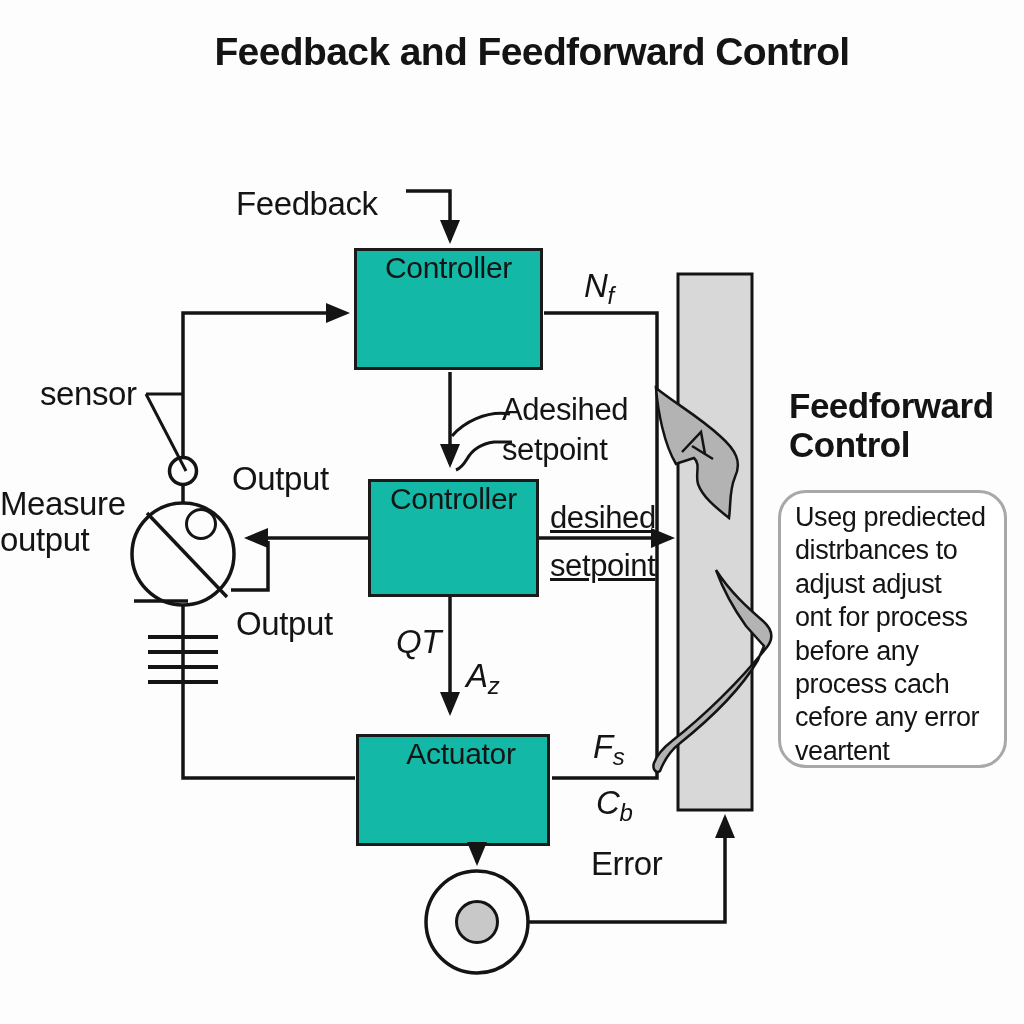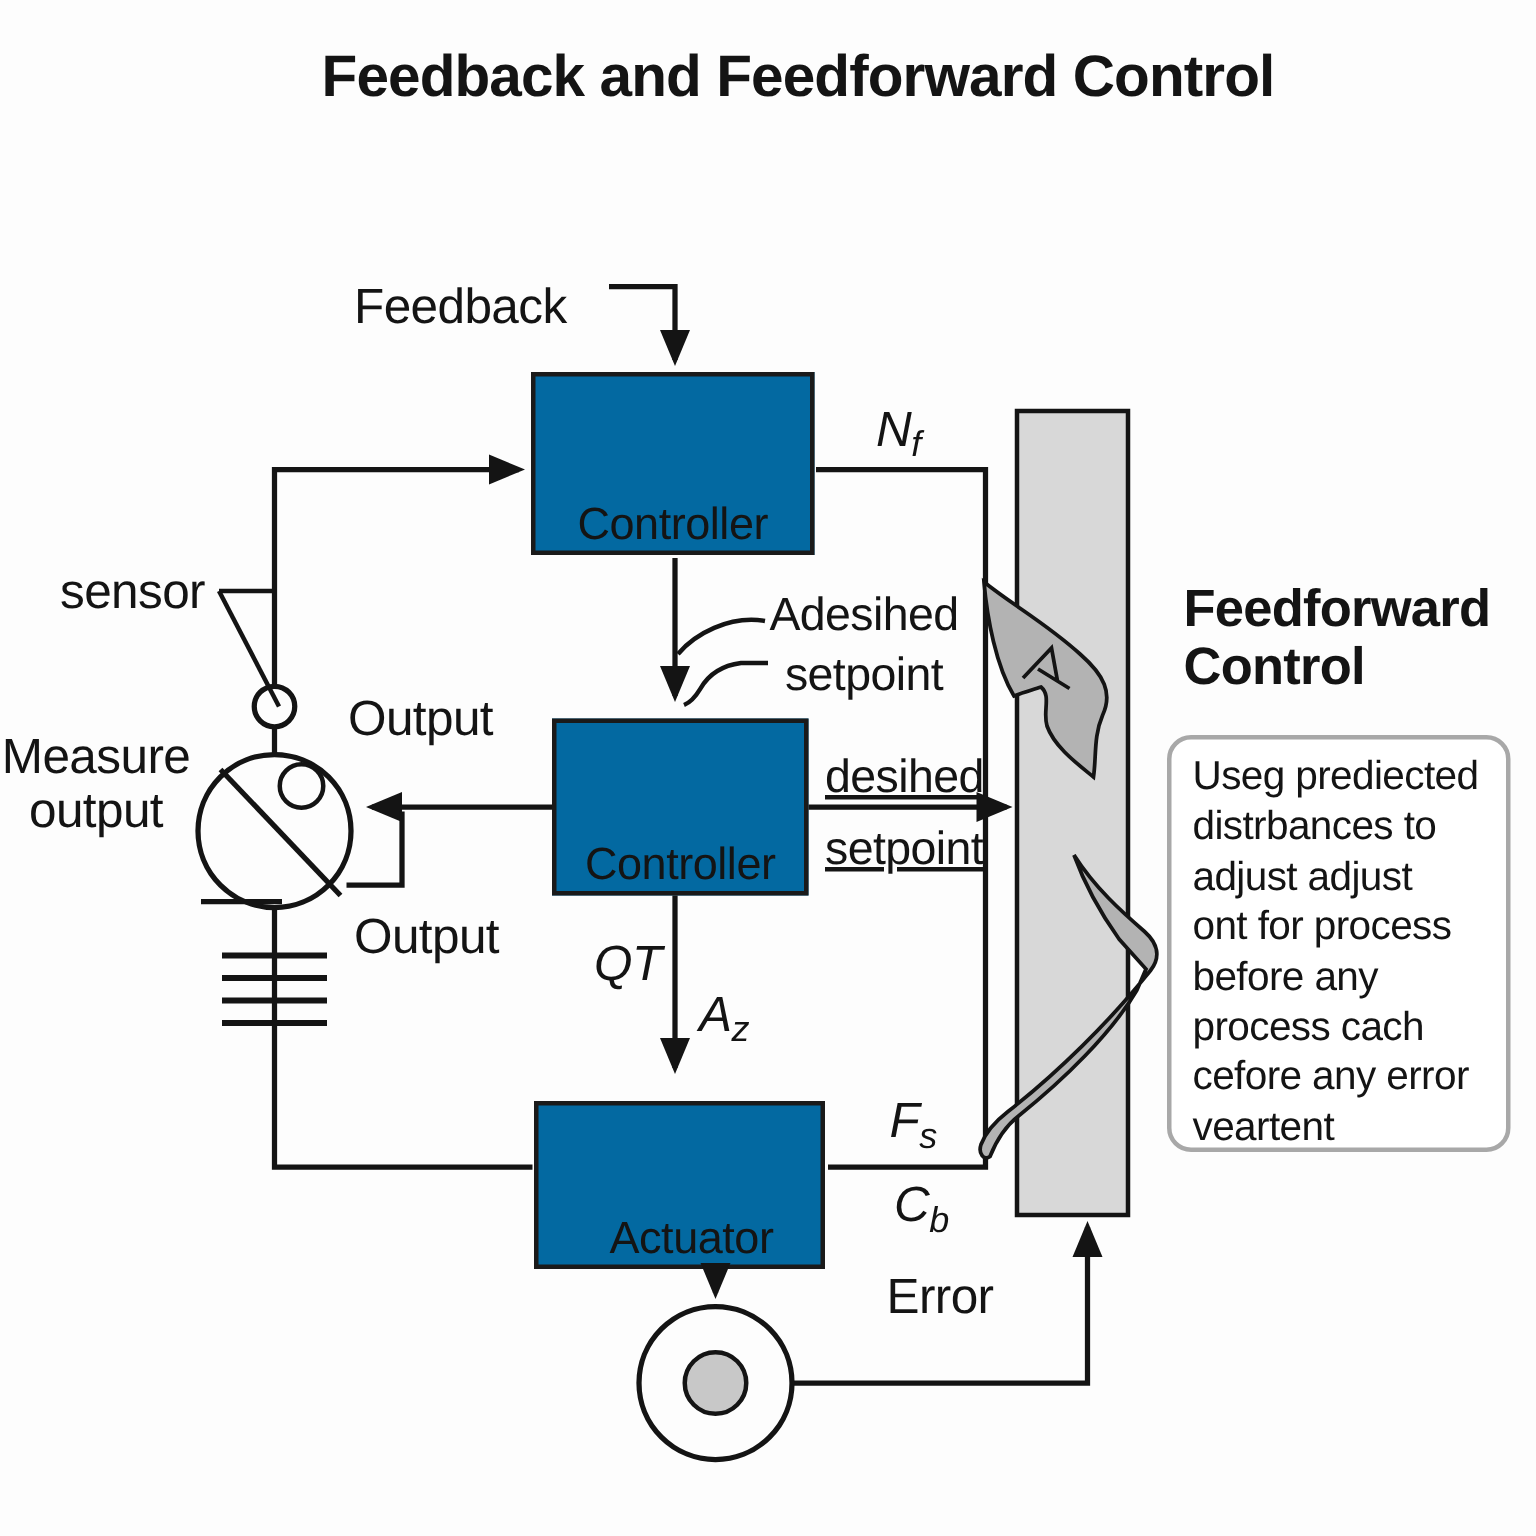--- a/index.html
+++ b/index.html
@@ -2,39 +2,39 @@
 <html><head>
 <meta charset="utf-8">
 <style>
   html,body{margin:0;padding:0;background:#ffffff;}
   .stage{
     position:relative;width:1024px;height:1024px;background:#fdfdfd;overflow:hidden;
     font-family:"Liberation Sans",sans-serif;color:#141414;
   }
   .wires{position:absolute;left:0;top:0;z-index:2;}
   .box{
-    position:absolute;z-index:1;background:#0369a1;border:3.5px solid #1a1a1a;
-    display:flex;align-items:flex-end;justify-content:center;box-sizing:border-box;
+    position:absolute;z-index:1;background:#14b8a6;border:3.5px solid #1a1a1a;
+    display:flex;align-items:flex-start;justify-content:center;box-sizing:border-box;
   }
   .box span{font-size:30px;letter-spacing:-0.3px;}
   .lbl{position:absolute;z-index:3;font-size:33px;letter-spacing:-0.4px;white-space:pre;line-height:1.08;}
   .title{
     position:absolute;z-index:3;left:0;top:30px;width:1024px;text-align:center;
     font-size:39px;font-weight:700;letter-spacing:-0.6px;padding-left:20px;
   }
-  .center{text-align:center;}
+  .center{text-align:left;}
   .sig{font-style:italic;font-size:33px;}
   .sig .sub{font-size:24px;font-style:italic;vertical-align:-7px;}
   .ff-heading{
     position:absolute;z-index:3;left:789px;top:386px;font-size:35px;font-weight:700;
     line-height:39px;letter-spacing:-0.5px;white-space:pre;
   }
   .note-box{
     position:absolute;z-index:3;left:778px;top:490px;width:229px;height:278px;
-    background:#ffffff;border:3px solid #a8a8a8;border-radius:16px;box-sizing:border-box;
+    background:#ffffff;border:3px solid #a8a8a8;border-radius:28px;box-sizing:border-box;
   }
   .note-text{
     position:absolute;left:14px;top:8px;font-size:27px;line-height:33.4px;
     letter-spacing:-0.4px;white-space:pre;
   }
   .setpoint-out{line-height:48px;}
   .callout{line-height:40px;font-size:31px;}
 </style>
 </head>
 <body>

